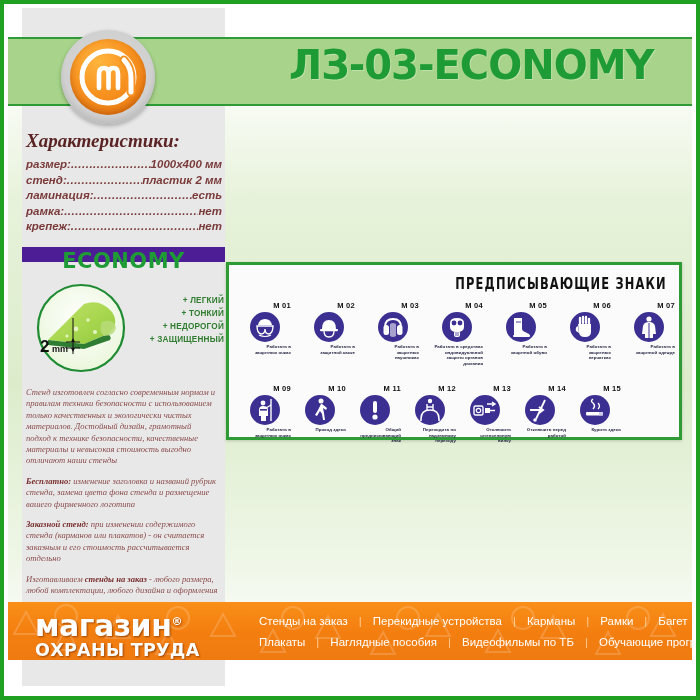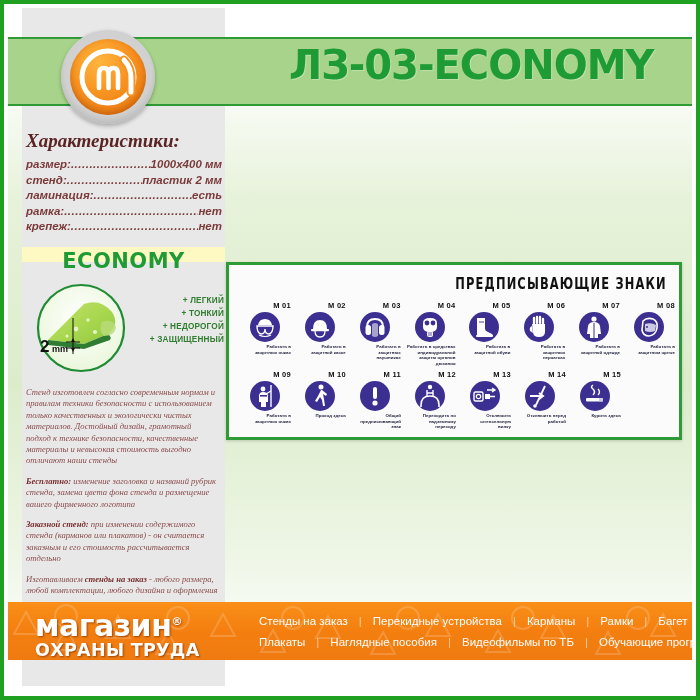--- a/index.html
+++ b/index.html
@@ -66,21 +66,21 @@
     display:flex;align-items:baseline;font-size:11.5px;font-style:italic;
     font-weight:bold;color:#7a3a3a;margin-bottom:3.5px;
     font-family:"Liberation Sans",sans-serif;
   }
   .spec-key{white-space:nowrap;}
   .spec-dots{flex:1;overflow:hidden;white-space:nowrap;letter-spacing:.5px;}
   .spec-val{white-space:nowrap;}
   
   .eco-band{
     position:absolute;left:18px;top:243px;width:203px;height:15px;
-    background:#fef9c3;
+    background:#4c1d95;
   }
   .eco-band span{
     display:block;text-align:center;line-height:29px;
     font-size:21px;font-weight:bold;color:#1f9b35;letter-spacing:.5px;
     font-family:"DejaVu Sans",sans-serif;
   }
   
   .illus{position:absolute;left:22px;top:278px;width:118px;height:92px;}
   .bullets{
     position:absolute;left:140px;top:290px;width:80px;
@@ -110,21 +110,21 @@
   }
   .panel-title{
     position:absolute;right:12px;top:10px;
     font-size:15.5px;font-weight:bold;color:#111;
     letter-spacing:1.4px;
     font-family:"DejaVu Sans Condensed","DejaVu Sans",sans-serif;
     transform:scaleX(.82);transform-origin:right center;
   }
   .sign-row{position:absolute;display:flex;}
   .row1{left:10px;top:36px;width:436px;justify-content:space-between;}
-  .row2{left:10px;top:105px;width:382px;justify-content:space-between;}
+  .row2{left:10px;top:119px;width:382px;justify-content:space-between;}
   .sign{width:52px;text-align:right;}
   .sign-code{
     font-size:7.5px;font-weight:bold;color:#111;margin-bottom:2px;
     letter-spacing:.3px;
   }
   .sign-disc{
     width:30px;height:30px;border-radius:50%;
     background:#3b2f91;margin:0 auto 2px auto;
     position:relative;overflow:hidden;
   }
@@ -355,32 +355,20 @@
         <div class="sign-disc">
           <svg width="30" height="30" viewBox="0 0 30 30">
               <circle cx="15" cy="7" r="2.6" fill="#fff"></circle>
               <path d="M15 10 Q10 10 9 14 L8 22 L11 22 L11 26 L19 26 L19 22 L22 22 L21 14 Q20 10 15 10 Z" fill="#fff"></path>
               <line x1="15" y1="11" x2="15" y2="26" stroke="#3b2f91" stroke-width="1"></line>
             </svg>
         </div>
         <div class="sign-label" style="white-space:pre-line">Работать в
 защитной одежде</div>
       </div>
-      <div class="sign">
-        <div class="sign-code">M 08</div>
-        <div class="sign-disc">
-          <svg width="30" height="30" viewBox="0 0 30 30">
-              <path d="M9 9 Q13 5 19 7 Q24 9 23 16 Q22 23 15 24 Q9 24 8 18 Z" fill="none" stroke="#fff" stroke-width="1.6"></path>
-              <path d="M11 12 Q17 10 22 13 L21 19 Q16 21 11 19 Z" fill="#fff" opacity=".75"></path>
-              <circle cx="13" cy="15" r="1" fill="#3b2f91"></circle>
-            </svg>
-        </div>
-        <div class="sign-label" style="white-space:pre-line">Работать в
-защитном щитке</div>
-      </div>
     </div>
 
     <div class="sign-row row2">
       <div class="sign">
         <div class="sign-code">M 09</div>
         <div class="sign-disc">
           <svg width="30" height="30" viewBox="0 0 30 30">
               <line x1="21" y1="4" x2="21" y2="26" stroke="#fff" stroke-width="1.4"></line>
               <circle cx="13" cy="8" r="2.4" fill="#fff"></circle>
               <path d="M13 11 Q9 11 9 15 L9 21 L11 21 L11 26 L16 26 L16 21 L18 21 L18 15 Q18 11 13 11Z" fill="#fff"></path>

